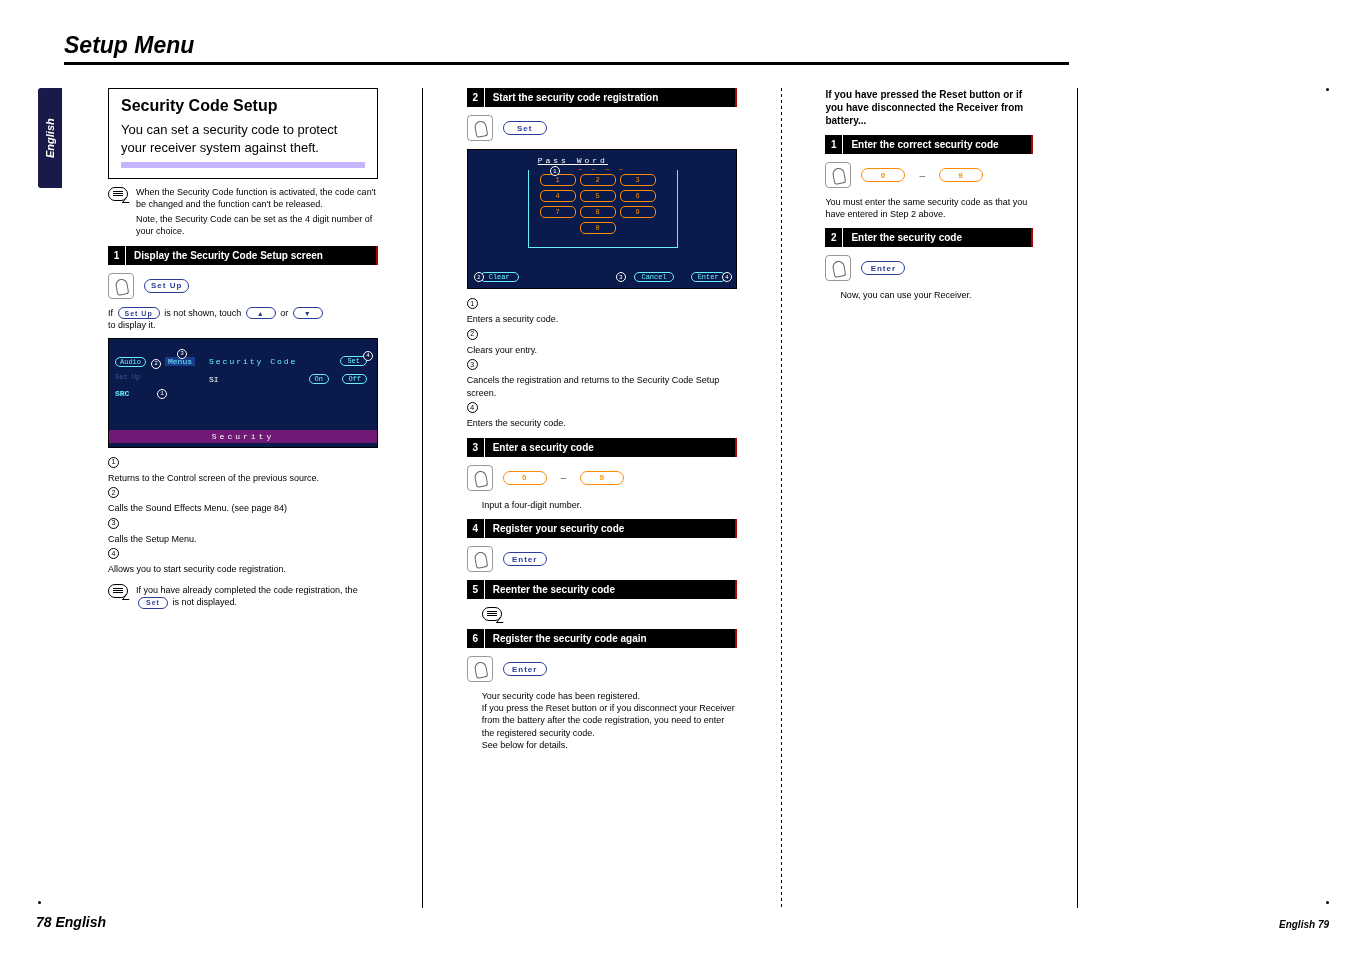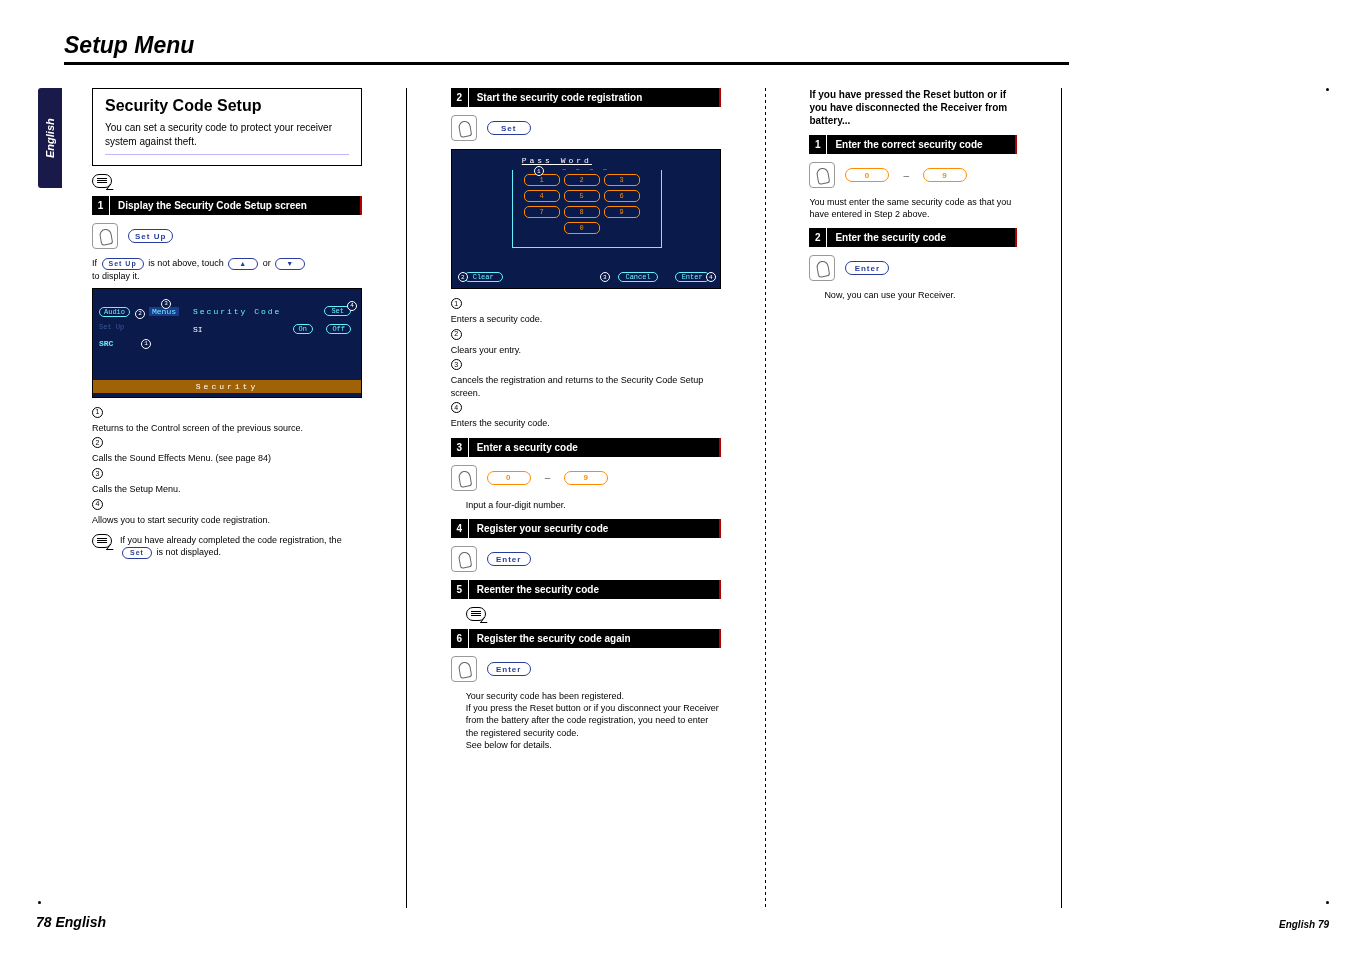--- a/index.html
+++ b/index.html
@@ -57,43 +57,43 @@
   .footer-right {
     position: absolute;
     right: 22px;
     bottom: 24px;
     font-weight: bold;
     font-style: italic;
     font-size: 10px;
   }
   .content {
     position: absolute;
-    left: 92px;
+    left: 108px;
     top: 88px;
     width: 970px;
     display: flex;
     gap: 44px;
   }
   .col { width: 300px; }
   .col3 { width: 300px; }
 
   .section-box {
     border: 1px solid #000;
     padding: 8px 12px 10px;
   }
   .section-title {
     font-size: 16px;
     font-weight: bold;
     margin-bottom: 6px;
   }
   .section-intro {
-    font-size: 10px;
+    font-size: 13px;
     line-height: 1.35;
     padding-bottom: 6px;
-    border-bottom: 1px solid #c4b5fd;
+    border-bottom: 6px solid #c4b5fd;
   }
 
   .note-row {
     display: flex;
     gap: 8px;
     margin: 8px 0 6px;
     font-size: 9px;
     line-height: 1.3;
   }
   .note-icon {
@@ -218,21 +218,21 @@
   .screen1 .lbl-on {
     border:1px solid #67f0ff; border-radius:6px; position:absolute; right:48px; top:35px;
     padding:0 5px; font-size:7px;
   }
   .screen1 .lbl-off {
     border:1px solid #67f0ff; border-radius:6px; position:absolute; right:10px; top:35px;
     padding:0 5px; font-size:7px;
   }
   .screen1 .lbl-security {
     position: absolute; left:0; right:0; bottom:4px; text-align:center;
-    color:#fff; letter-spacing:3px; font-size:8px; background:#a16207; padding:2px 0;
+    color:#fff; letter-spacing:3px; font-size:8px; background:#701a75; padding:2px 0;
   }
   .circ {
     display:inline-flex; width:10px; height:10px; border:0.8px solid #fff;
     border-radius:50%; font-size:6px; align-items:center; justify-content:center;
     color:#fff; background:#0a1a4a;
   }
   .screen1 .c1 { position:absolute; left:48px; top:50px; }
   .screen1 .c2 { position:absolute; left:42px; top:20px; }
   .screen1 .c3 { position:absolute; left:68px; top:10px; }
   .screen1 .c4 { position:absolute; right:4px; top:12px; }
@@ -316,36 +316,40 @@
 <div class="content">
 
   <div class="col">
     <div class="section-box">
       <div class="section-title">Security Code Setup</div>
       <div class="section-intro">You can set a security code to protect your receiver system against theft.</div>
     </div>
 
     <div class="note-row">
       <div class="note-icon"></div>
+      <div>
+        <div>When the Security Code function is activated, the code can't be changed and the function can't be released.</div>
+        <div style="margin-top:4px">Note, the Security Code can be set as the 4 digit number of your choice.</div>
+      </div>
     </div>
 
     <div class="step-bar">
       <div class="step-num">1</div>
       <div class="step-label">Display the Security Code Setup screen</div>
     </div>
 
     <div class="touch-row">
       <div class="hand-icon"></div>
       <span class="pill">Set Up</span>
     </div>
 
     <div class="small-text">
       <span>If </span>
       <span class="pill pill-sm inline-pill">Set Up</span>
-      <span> is not above, touch </span>
+      <span> is not shown, touch </span>
       <span class="pill pill-sm inline-pill">▲</span>
       <span> or </span>
       <span class="pill pill-sm inline-pill">▼</span>
       <div> to display it.</div>
     </div>
 
     <div class="screen screen1">
       <span class="lbl-audio">Audio</span>
       <span class="lbl-setup">Set Up</span>
       <span class="lbl-src">SRC</span>

